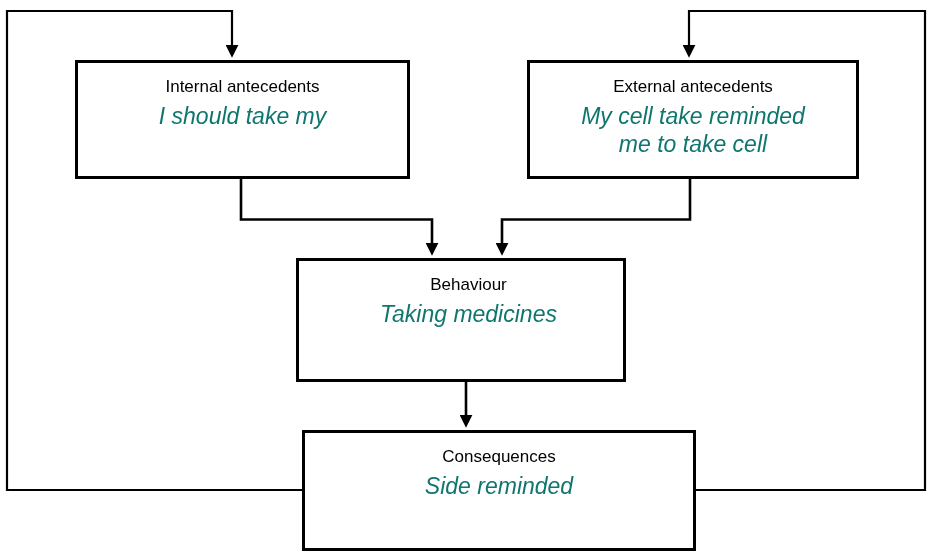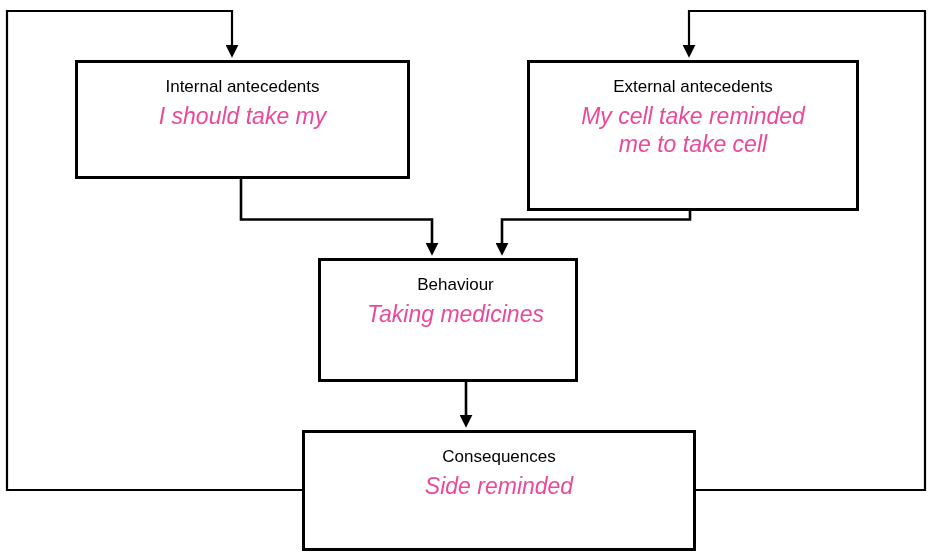--- a/index.html
+++ b/index.html
@@ -43,33 +43,33 @@
     line-height: 30px;
     color: #000000;
     text-align: center;
     white-space: nowrap;
   }
   .node-sub {
     font-family: "Liberation Sans", sans-serif;
     font-size: 23px;
     line-height: 28px;
     font-style: italic;
-    color: #ec4899;
+    color: #0f766e;
     text-align: center;
     white-space: nowrap;
   }
   
   #node-internal-antecedents {
     left: 75px;  top: 60px;  width: 335px; height: 119px;
   }
   #node-external-antecedents {
-    left: 527px; top: 60px;  width: 332px; height: 151px;
+    left: 527px; top: 60px;  width: 332px; height: 119px;
   }
   #node-behaviour {
-    left: 318px; top: 258px; width: 260px; height: 124px; padding-left: 15px;
+    left: 296px; top: 258px; width: 330px; height: 124px; padding-left: 15px;
   }
   #node-consequences {
     left: 302px; top: 430px; width: 394px; height: 121px;
   }
 </style>
 </head>
 <body>
 
 <div id="diagram-root">
 

